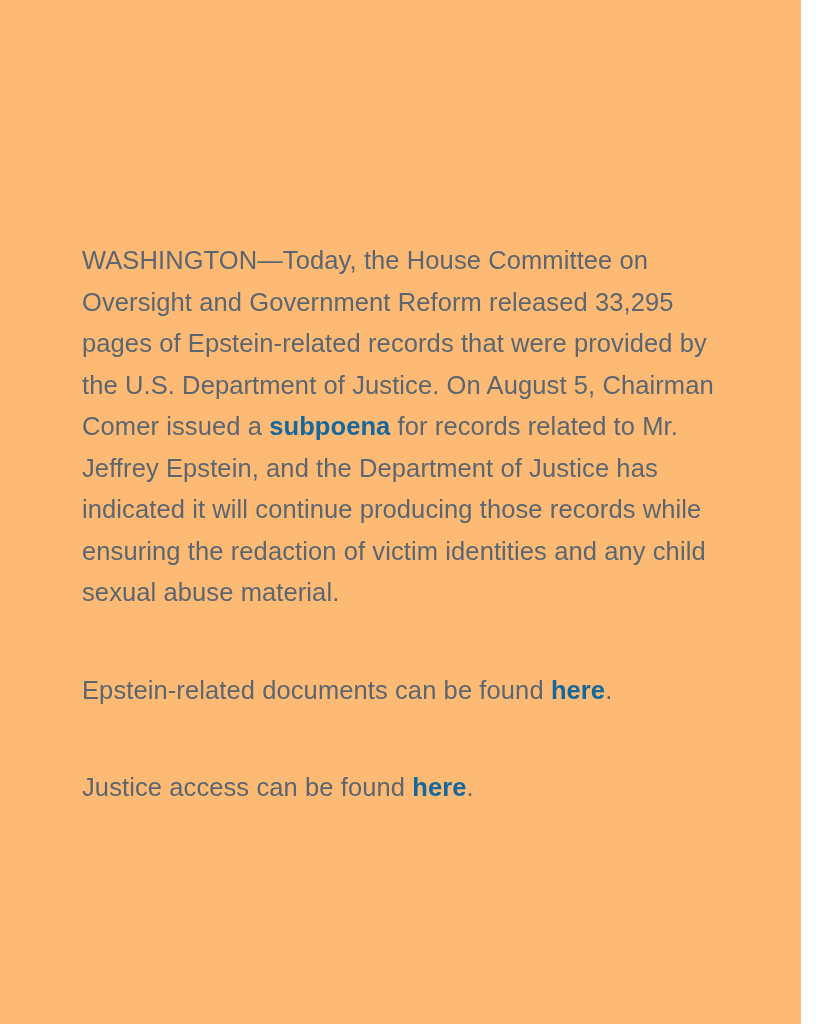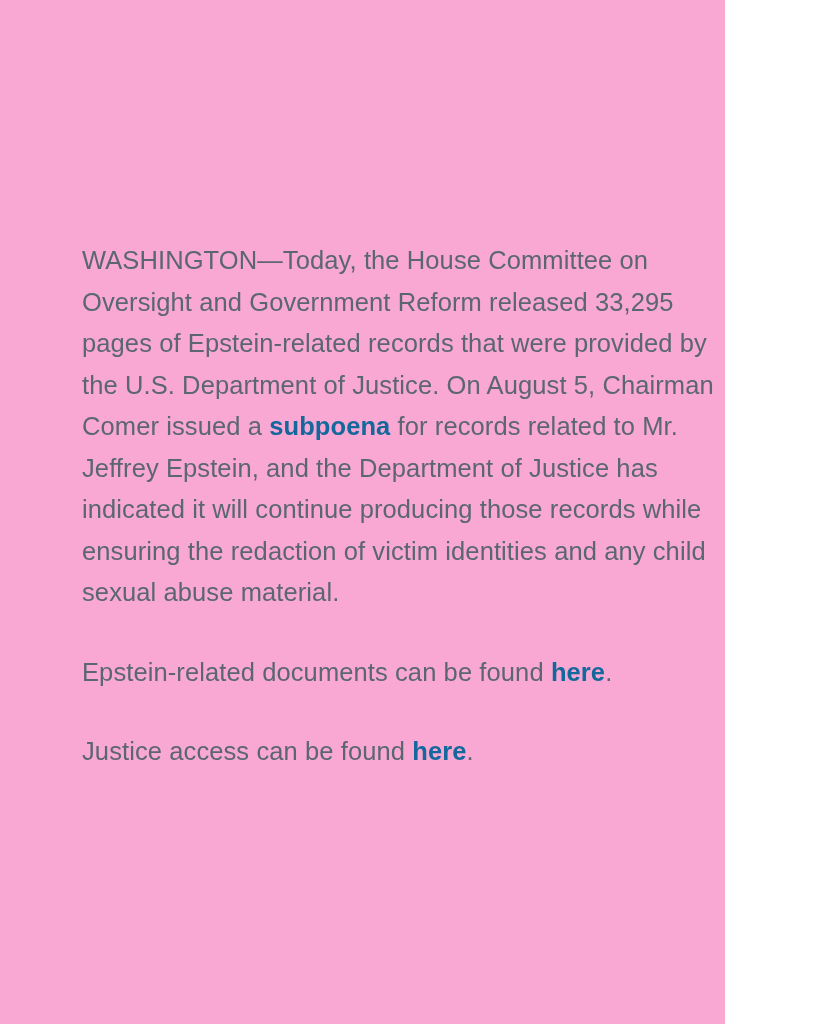--- a/index.html
+++ b/index.html
@@ -8,41 +8,41 @@
   }
   body {
     width: 819px;
     height: 1024px;
     background: #ffffff;
     font-family: "Liberation Sans", sans-serif;
     overflow: hidden;
   }
   .page {
     position: relative;
-    width: 725px;
+    width: 801px;
     height: 1024px;
-    background: #f9a8d4;
+    background: #fdba74;
     box-sizing: border-box;
   }
   .content {
     position: absolute;
     left: 82px;
     top: 240px;
     width: 665px;
   }
   .para {
     color: #5b6670;
     font-size: 25.5px;
     line-height: 41.5px;
     letter-spacing: 0.1px;
     margin: 0 0 0 0;
     font-weight: 400;
   }
   .para + .para {
-    margin-top: 38px;
+    margin-top: 56px;
   }
   .link {
     color: #14689c;
     font-weight: 700;
     text-decoration: none;
     cursor: pointer;
   }
   .period {
     color: #5b6670;
   }

